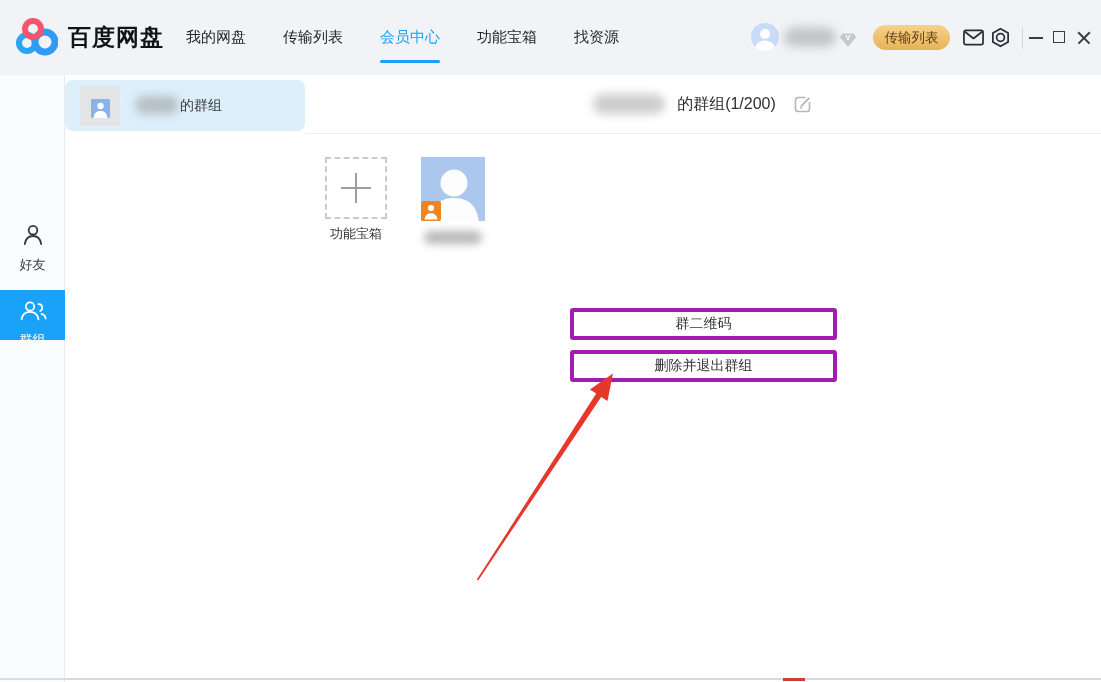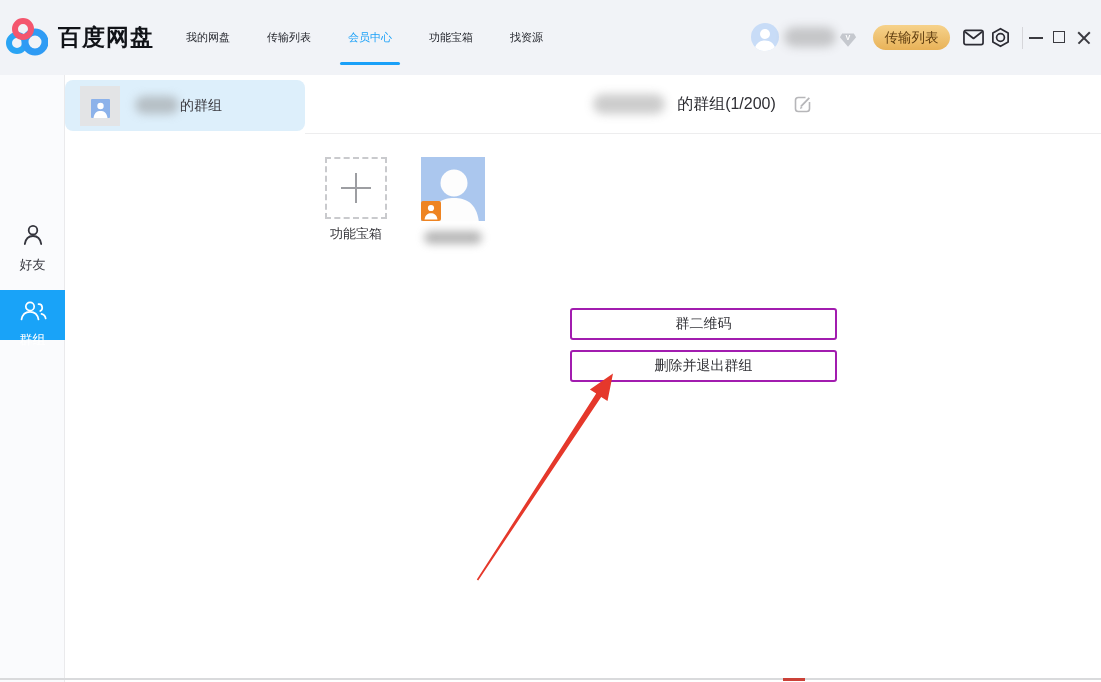--- a/index.html
+++ b/index.html
@@ -1,24 +1,24 @@
 <!DOCTYPE html>
 <html><head>
 <meta charset="utf-8">
 <style>
   html,body{margin:0;padding:0;background:#fff;}
   body{font-family:"Liberation Sans","DejaVu Sans",sans-serif;-webkit-font-smoothing:antialiased;}
   .window{position:relative;width:1101px;height:682px;overflow:hidden;background:#ffffff;}
 
   
   .topbar{position:absolute;left:0;top:0;width:1101px;height:75px;background:#f1f3f7;}
-  .logo{position:absolute;left:4px;top:16px;display:flex;align-items:center;gap:10px;}
+  .logo{position:absolute;left:14px;top:16px;display:flex;align-items:center;gap:10px;}
   .logo-text{font-size:23px;font-weight:700;color:#111318;letter-spacing:1px;}
   .tabs{position:absolute;left:185px;top:0;height:75px;display:flex;align-items:center;gap:35px;}
-  .tab{position:relative;font-size:11px;color:#24262d;cursor:default;padding:0 1px;white-space:nowrap;}
+  .tab{position:relative;font-size:15px;color:#24262d;cursor:default;padding:0 1px;white-space:nowrap;}
   .tab.active{color:#19a0f8;}
   .tab.active .tab-underline{position:absolute;left:50%;transform:translateX(-50%);top:32px;width:60px;height:3px;border-radius:2px;background:#19a0f8;}
   .tb-avatar{position:absolute;left:751px;top:23px;width:28px;height:28px;border-radius:50%;background:#c8dcf7;overflow:hidden;}
   .name-blur{position:absolute;left:784px;top:27px;width:52px;height:20px;background:#8f8f8f;border-radius:10px;filter:blur(5px);opacity:.45;}
   .v-badge{position:absolute;left:839px;top:30px;width:18px;height:18px;}
   .vip-pill{position:absolute;left:873px;top:25px;width:77px;height:25px;border-radius:13px;background:linear-gradient(180deg,#f6d28b,#e8b258);display:flex;align-items:center;justify-content:center;font-size:13.5px;color:#5c3b0e;cursor:pointer;}
   .tb-icon{position:absolute;cursor:pointer;}
   .tb-divider{position:absolute;left:1022px;top:27px;width:1px;height:22px;background:#d6d6da;}
   .wc-min{position:absolute;left:1029px;top:37px;width:14px;height:2px;background:#3a3a40;cursor:pointer;}
   .wc-max{position:absolute;left:1053px;top:31px;width:10px;height:10px;border:1.6px solid #3a3a40;cursor:pointer;}
@@ -53,21 +53,21 @@
   .add-tile-plus:before{content:"";position:absolute;left:0;top:14px;width:30px;height:1.6px;background:#9d9ea2;}
   .add-tile-plus:after{content:"";position:absolute;left:14px;top:0;width:1.6px;height:30px;background:#9d9ea2;}
   .add-tile-label{position:absolute;left:0px;top:150px;width:102px;text-align:center;font-size:13px;color:#333338;}
 
   .member-tile{position:absolute;left:116px;top:82px;width:64px;height:64px;background:#abc7ee;overflow:hidden;cursor:pointer;}
   .owner-badge{position:absolute;left:116px;top:126px;width:20px;height:20px;background:#ee8422;border-radius:2px;overflow:hidden;}
   .member-blur{position:absolute;left:119px;top:156px;width:58px;height:13px;background:#7d7d7d;border-radius:7px;filter:blur(4px);opacity:.55;}
 
   .btn{position:absolute;left:265px;width:267px;height:32px;box-sizing:border-box;display:flex;align-items:center;justify-content:center;font-size:14px;border-radius:3px;cursor:pointer;}
   .btn-primary{background:#15a3f8;color:#ffffff;}
-  .btn-default{background:#fff;border:2px solid #a21caf;color:#333338;}
+  .btn-default{background:#fff;border:4px solid #a21caf;color:#333338;}
 
   .arrow-overlay{position:absolute;left:0;top:0;width:1101px;height:682px;pointer-events:none;z-index:50;}
 
   .bottom-line{position:absolute;left:0;top:678px;width:1101px;height:2px;background:#d9dadc;}
   .bottom-red{position:absolute;left:783px;top:678px;width:22px;height:2.5px;background:#cb4138;}
 </style>
 </head>
 <body>
 
 <div class="window">

